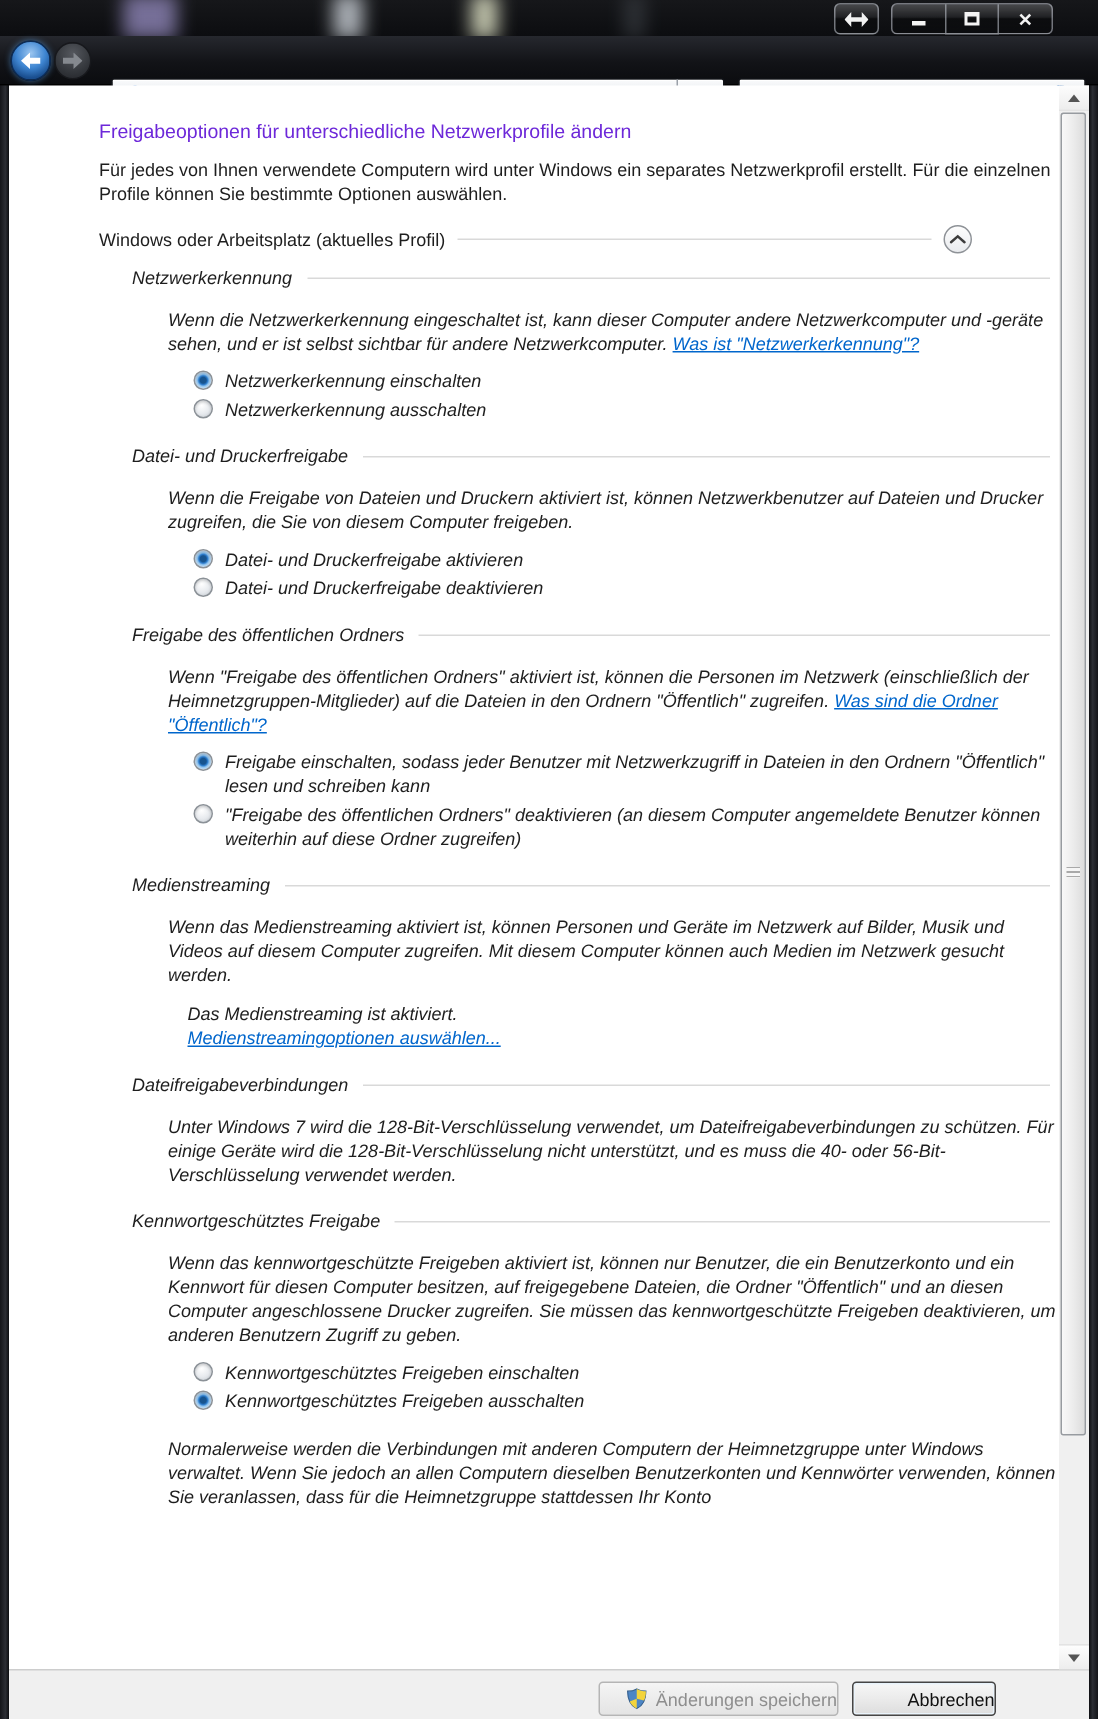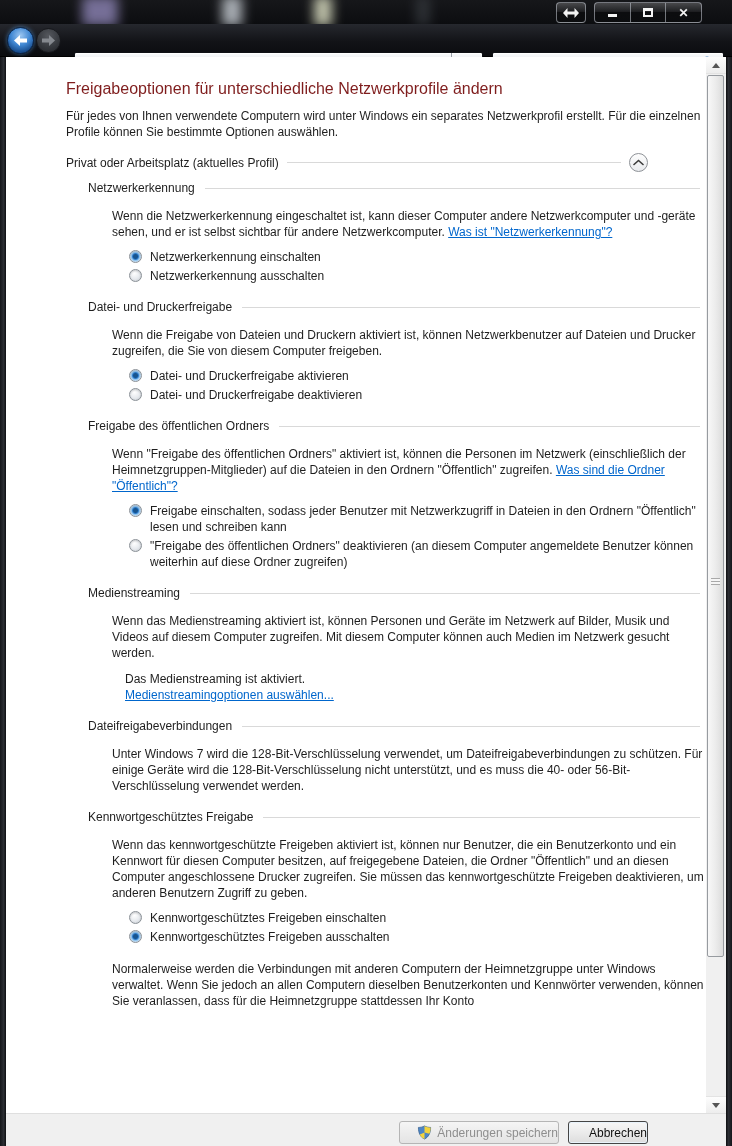--- a/index.html
+++ b/index.html
@@ -70,29 +70,29 @@
 
   .frame-l { position:absolute; left:0; top:57px; width:6px;  height:1089px;
     background:linear-gradient(to right,#141519,#2c2e34 60%,#0d0e11); }
   .frame-r { position:absolute; left:726px; top:57px; width:6px; height:1089px;
     background:linear-gradient(to right,#0d0e11,#2c2e34 40%,#141519); }
 
   
   .content { position:absolute; left:6px; top:57px; width:700px; height:1056px;
     background:#fff; overflow:hidden; }
   .main { padding:23px 0 0 60px; }
-  .page-title { font-size:16px; font-weight:400; color:#7f1d1d; margin:0; }
+  .page-title { font-size:13px; font-weight:400; color:#6d28d9; margin:0; }
   .intro { margin-top:10px; width:656px; line-height:16px; }
 
   .profile-row { margin-top:13px; width:582px; display:flex; align-items:center; }
   .hline { flex:1; height:1px; background:#d9d9d9; margin:0 8px; }
   .collapse-btn { width:19px; height:19px; border-radius:50%; border:1px solid #8e9297; flex:0 0 19px;
     background:linear-gradient(#fdfdfd,#e9ebee); display:flex; align-items:center; justify-content:center; }
 
-  .section { margin-top:16px; }
+  .section { margin-top:16px;font-style:italic; }
   .section.first { margin-top:9px; }
   .sec-head { display:flex; align-items:center; margin-left:22px; width:612px; }
   .sec-head .hline { margin:0 0 0 10px; }
   .desc { margin:13px 0 0 46px; width:592px; line-height:16px; }
   .link { color:#0066cc; text-decoration:underline; cursor:pointer; }
   .opts { margin:9px 0 0 58px; }
   .opt { display:flex; margin-bottom:3px; line-height:16px;justify-content:flex-end; }
   .radio { width:13px; height:13px; border-radius:50%; flex:0 0 13px; margin:1px 8px 0 0;
     border:1px solid #8b9197;
     background:radial-gradient(circle at 40% 30%, #ffffff, #e7eaee 55%, #c6ccd2);
@@ -116,21 +116,21 @@
   .grip { position:absolute; left:3px; top:57%; width:9px; height:7px;
     background:repeating-linear-gradient(#a9a9a9 0 1px, #f5f5f5 1px 3px); }
 
   
   .footer { position:absolute; left:6px; top:1113px; width:720px; height:33px;
     background:#f0f0f0; border-top:1px solid #dfdfdf; }
   .btn { position:absolute; top:7px; height:23px; border-radius:3px; display:flex;
     align-items:center; justify-content:flex-end; font-size:12px; }
   .btn-save { left:393px; width:160px; border:1px solid #b5b5b5;
     background:linear-gradient(#f5f5f5,#ececec 50%,#e4e4e4); color:#8e8e8e; gap:5px; }
-  .btn-cancel { left:562px; width:80px; border:1px solid #454545;
+  .btn-cancel { left:562px; width:96px; border:1px solid #454545;
     background:linear-gradient(#f7f7f7,#ebebeb 50%,#dddddd); color:#111;
     box-shadow:inset 0 0 0 1px #e9f3fb; }
 </style>
 </head>
 <body>
 
 <div class="titlebar">
   <div class="blob blob1"></div>
   <div class="blob blob2"></div>
   <div class="blob blob3"></div>
@@ -195,21 +195,21 @@
 
 <div class="frame-l"></div>
 <div class="frame-r"></div>
 
 <div class="content">
   <div class="main">
     <h1 class="page-title">Freigabeoptionen für unterschiedliche Netzwerkprofile ändern</h1>
     <div class="intro">Für jedes von Ihnen verwendete Computern wird unter Windows ein separates Netzwerkprofil erstellt. Für die einzelnen Profile können Sie bestimmte Optionen auswählen.</div>
 
     <div class="profile-row">
-      <span>Privat oder Arbeitsplatz (aktuelles Profil)</span>
+      <span>Windows oder Arbeitsplatz (aktuelles Profil)</span>
       <span class="hline"></span>
       <span class="collapse-btn">
         <svg width="11" height="7" viewBox="0 0 11 7">
           <path d="M1 5.5 L5.5 1.5 L10 5.5" fill="none" stroke="#3c3c3c" stroke-width="1.6" stroke-linecap="round"></path>
         </svg>
       </span>
     </div>
 
     <div class="section first">
       <div class="sec-head">

